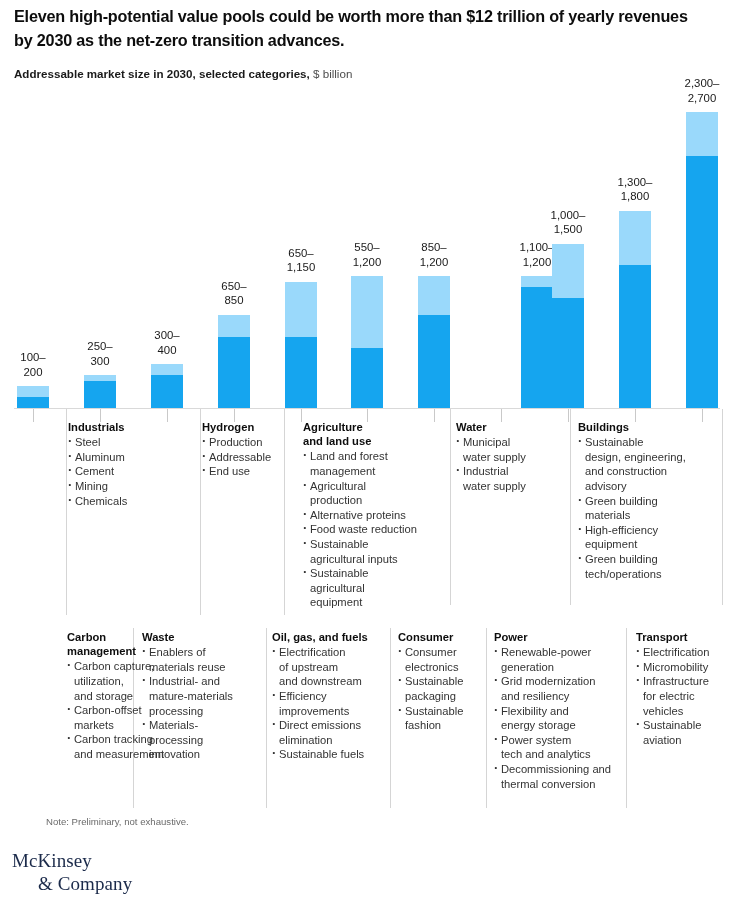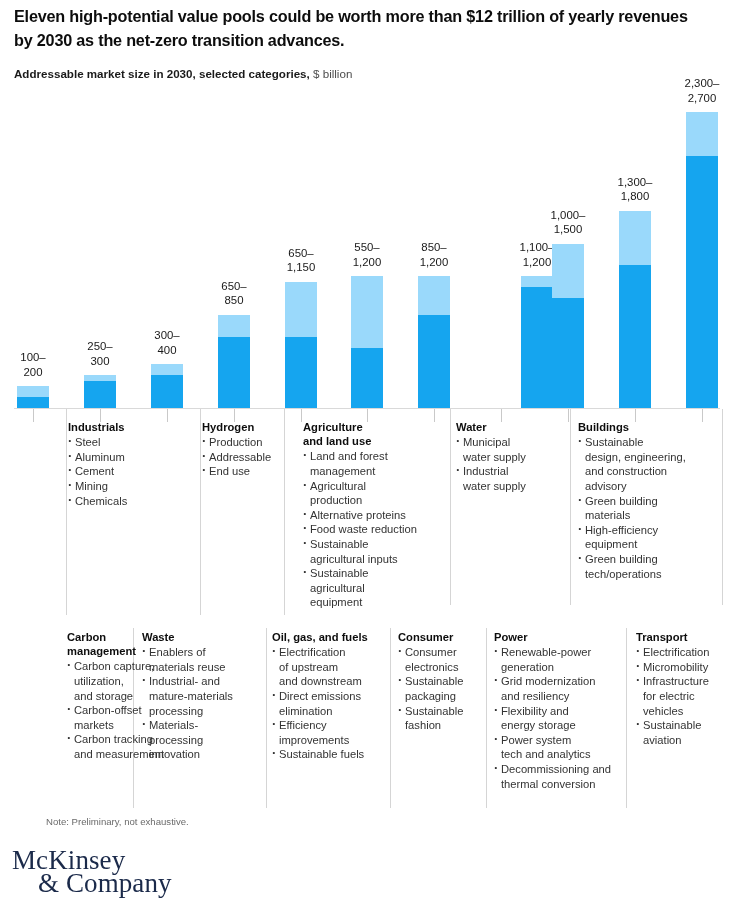--- a/index.html
+++ b/index.html
@@ -61,21 +61,21 @@
   }
 
   
   .note{
     position:absolute; left:14px; top:815px;
     font-size:9.6px; color:#6b6b6b; line-height:13px;padding-left:32px;
   }
   .logo{
     position:absolute; left:12px; top:849px;
     font-family:"Liberation Serif", serif;
-    font-size:27px; line-height:23px; color:#1b2a4a; letter-spacing:0.1px;
+    font-size:19px; line-height:23px; color:#1b2a4a; letter-spacing:0.1px;
   }
   .logo .l2{display:block;margin-left:26px;}
 </style>
 </head>
 <body>
 
 <div id="page">
 
   <div class="headline">Eleven high-potential value pools could be worth more than $12 trillion of yearly revenues by 2030 as the net-zero transition advances.</div>
 
@@ -275,24 +275,24 @@
 processing
 innovation</li>
         </ul>
       </div>
       <div class="cat" style="left: 272px; top: 630px; width: 122px;">
         <div class="cat-title" style="white-space: pre-line;">Oil, gas, and fuels</div>
         <ul>
           <li>Electrification
 of upstream
 and downstream</li>
+          <li>Efficiency
+improvements</li>
           <li>Direct emissions
 elimination</li>
-          <li>Efficiency
-improvements</li>
           <li>Sustainable fuels</li>
         </ul>
       </div>
       <div class="cat" style="left: 398px; top: 630px; width: 92px;">
         <div class="cat-title" style="white-space: pre-line;">Consumer</div>
         <ul>
           <li>Consumer
 electronics</li>
           <li>Sustainable
 packaging</li>

